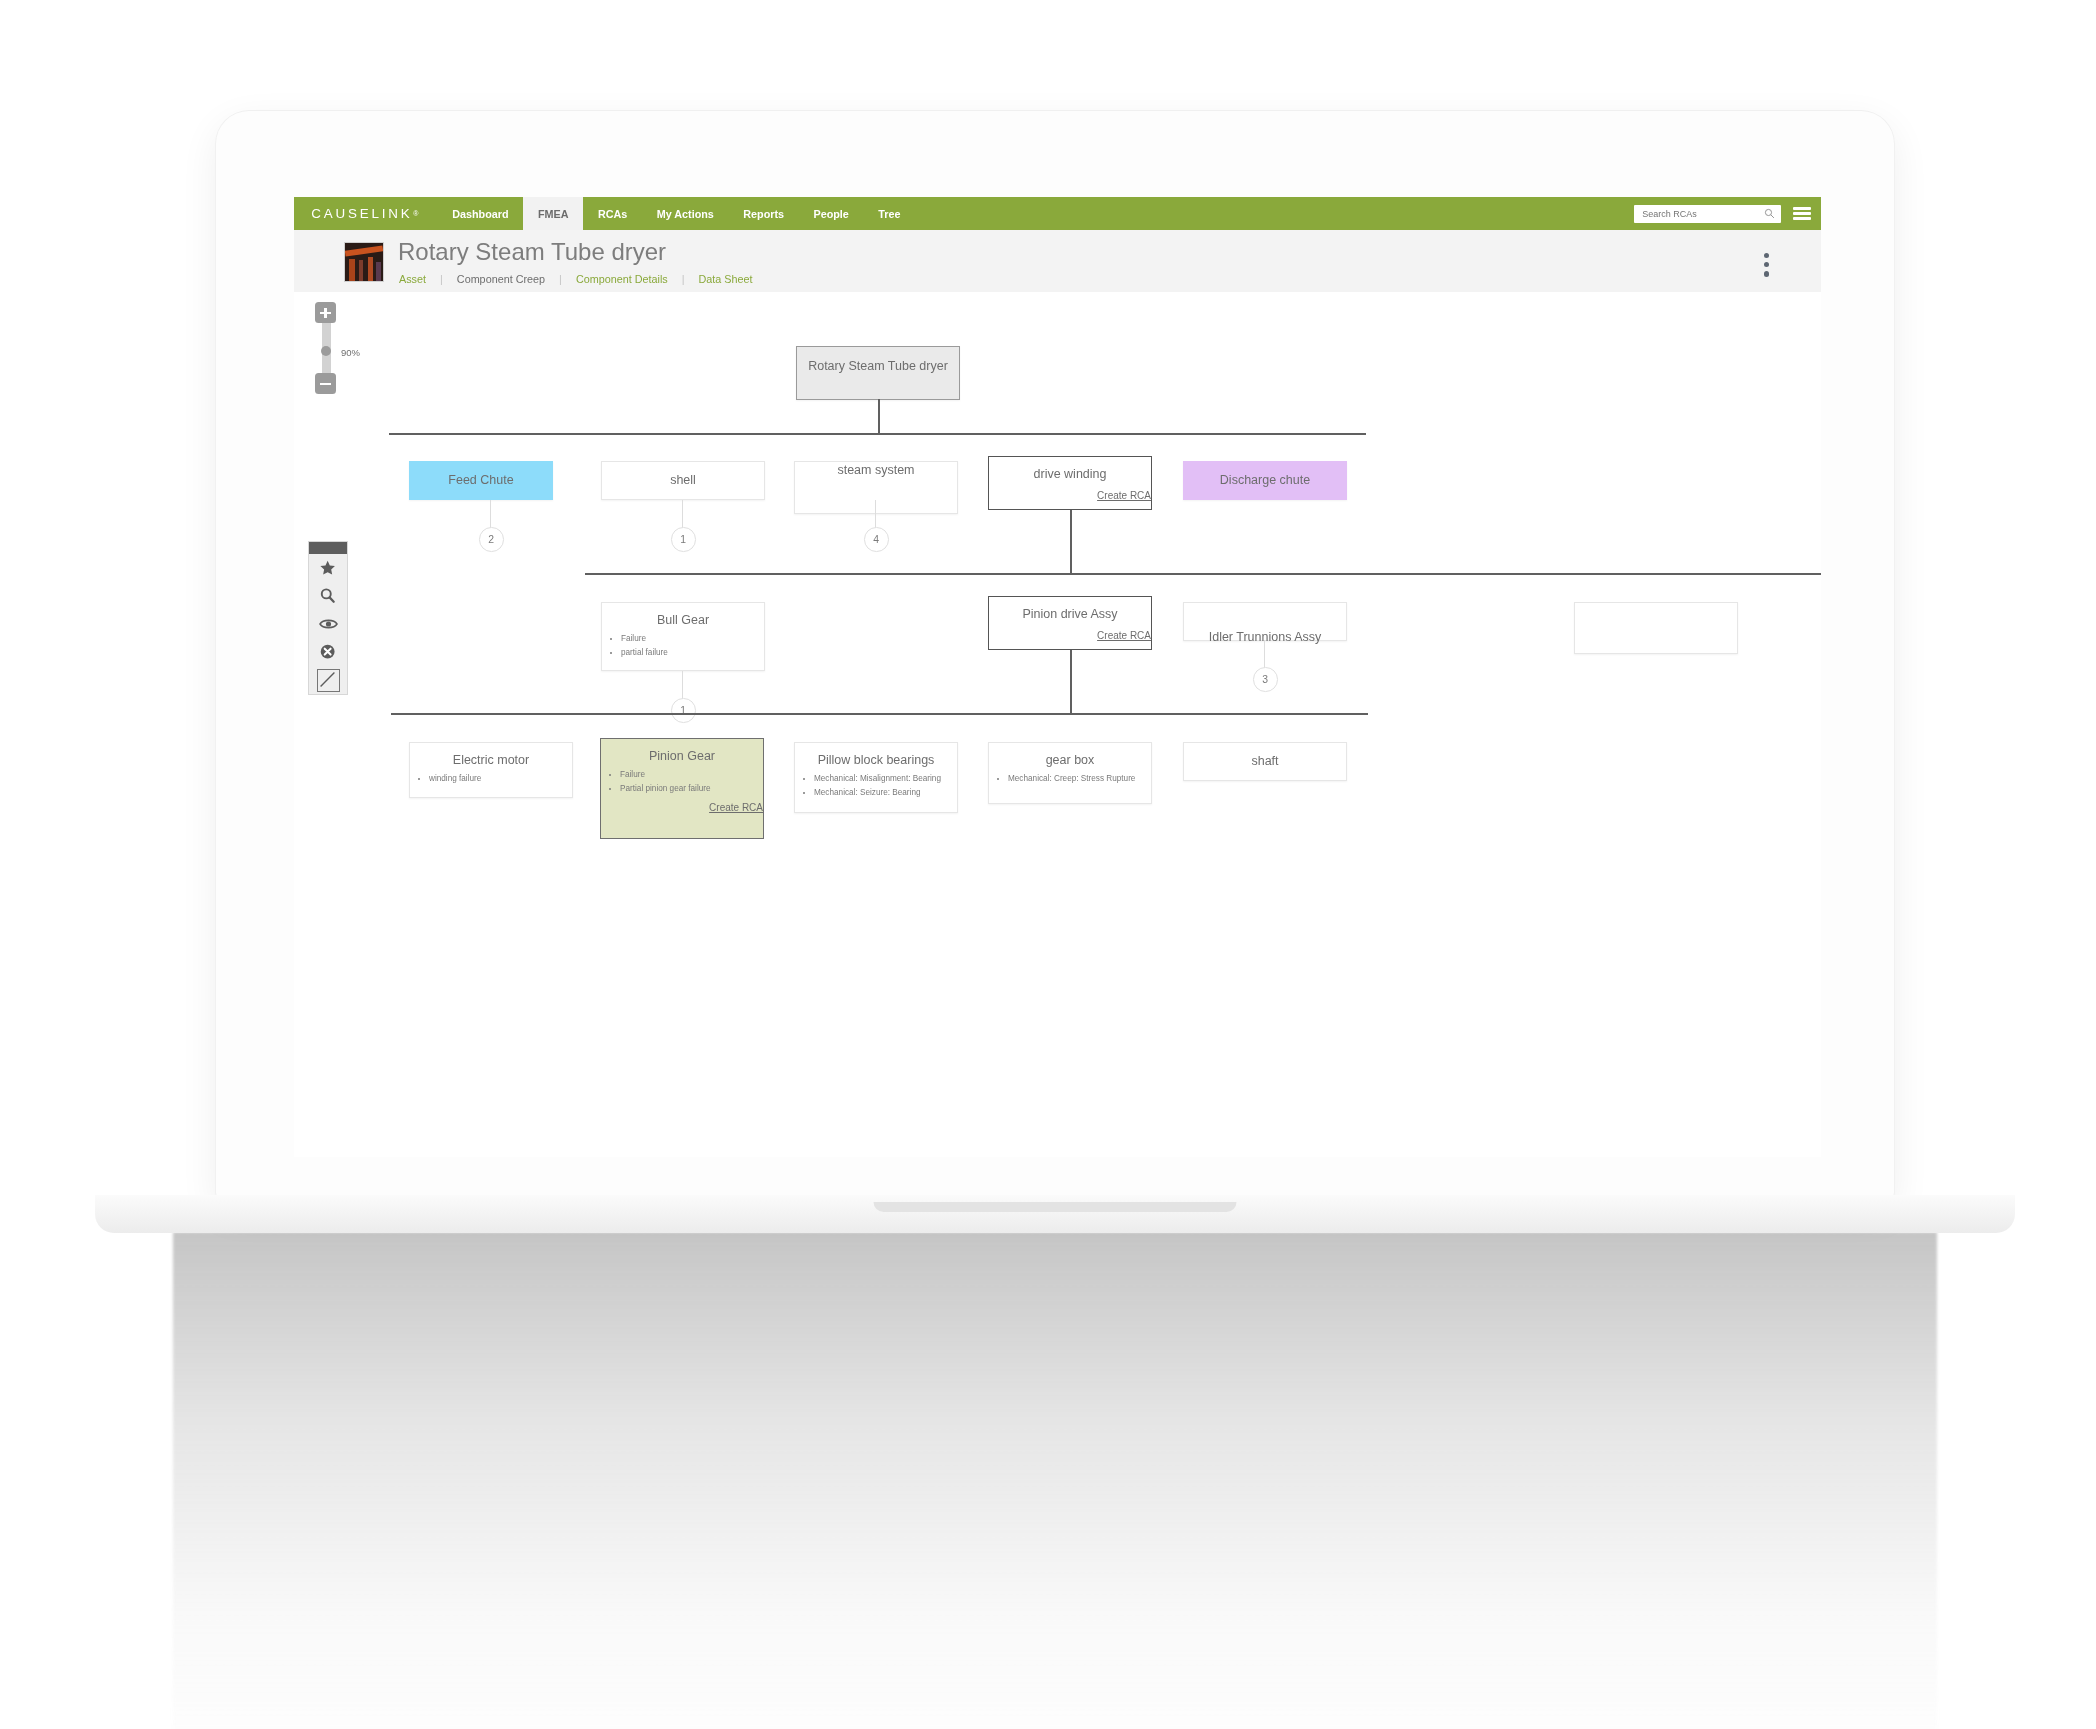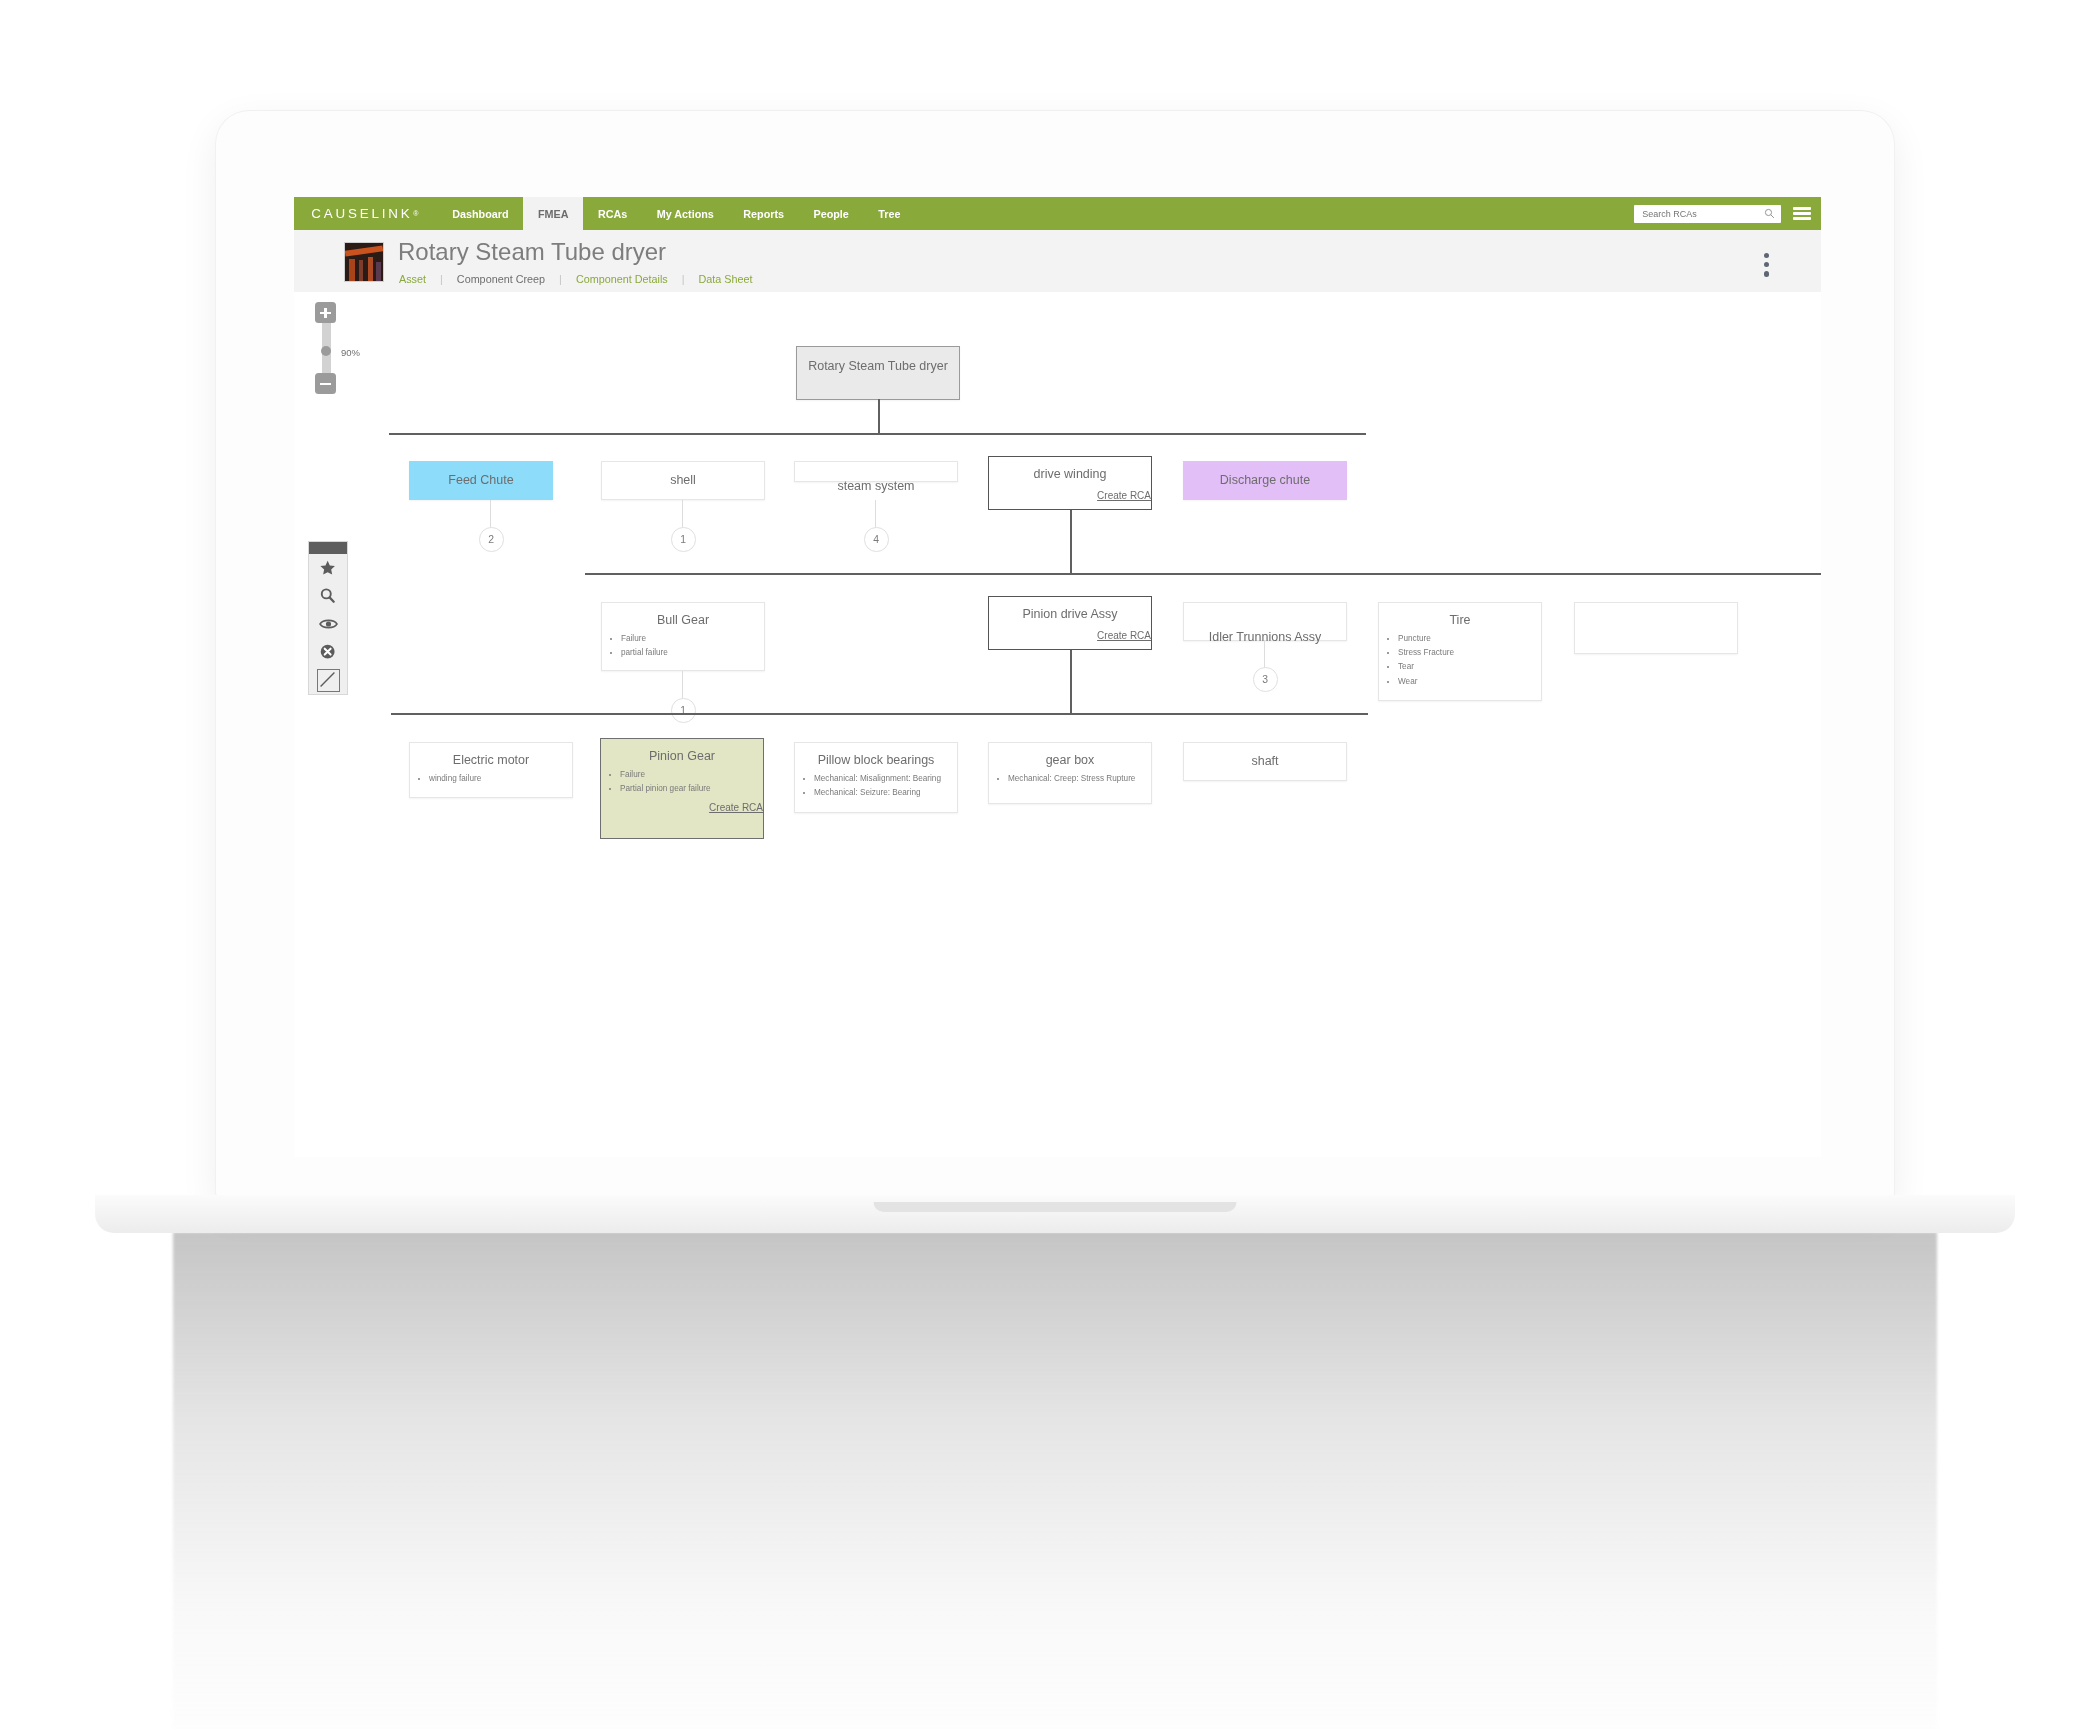--- a/index.html
+++ b/index.html
@@ -277,21 +277,21 @@
         </div>
         <div class="stub" style="left:196px;top:208px;height:28.5px;"></div>
         <div class="badge" style="left:185px;top:235px;">2</div>
 
         <div class="node" style="left:307px;top:169px;width:164px;height:39px;padding-top:11.2px;">
           <div class="title">shell</div>
         </div>
         <div class="stub" style="left:388px;top:208px;height:28.5px;"></div>
         <div class="badge" style="left:377px;top:235px;">1</div>
 
-        <div class="node" style="left:500px;top:169px;width:164px;height:21px;padding-top:17px;">
+        <div class="node" style="left:500px;top:169px;width:164px;height:53px;padding-top:1px;">
           <div class="title">steam system</div>
         </div>
         <div class="stub" style="left:581px;top:208px;height:28.5px;"></div>
         <div class="badge" style="left:570px;top:235px;">4</div>
 
         <div class="node sel" style="left:694px;top:164px;width:164px;height:54px;padding-top:10.4px;">
           <div class="title">drive winding</div>
           <span class="rca">Create RCA</span>
         </div>
 
@@ -316,29 +316,20 @@
           <div class="title">Pinion drive Assy</div>
           <span class="rca">Create RCA</span>
         </div>
 
         <div class="node" style="left:889px;top:310px;width:164px;height:39px;padding-top:27px;">
           <div class="title">Idler Trunnions Assy</div>
         </div>
         <div class="stub" style="left:970px;top:348px;height:28.5px;"></div>
         <div class="badge" style="left:959px;top:375px;">3</div>
 
-        <div class="node" style="left:1084px;top:310px;width:164px;height:99px;padding-top:10.4px;">
-          <div class="title">Tire</div>
-          <ul>
-            <li>Puncture</li>
-            <li>Stress Fracture</li>
-            <li>Tear</li>
-            <li>Wear</li>
-          </ul>
-        </div>
 
         <div class="node" style="left:1280px;top:310px;width:164px;height:52px;"></div>
 
         <div class="vline" style="left:776px;top:358px;height:64px;"></div>
         <div class="hline" style="left:97px;top:421px;width:977px;"></div>
 
         <div class="node" style="left:115px;top:450px;width:164px;height:56px;padding-top:10.4px;">
           <div class="title">Electric motor</div>
           <ul>
             <li>winding failure</li>

